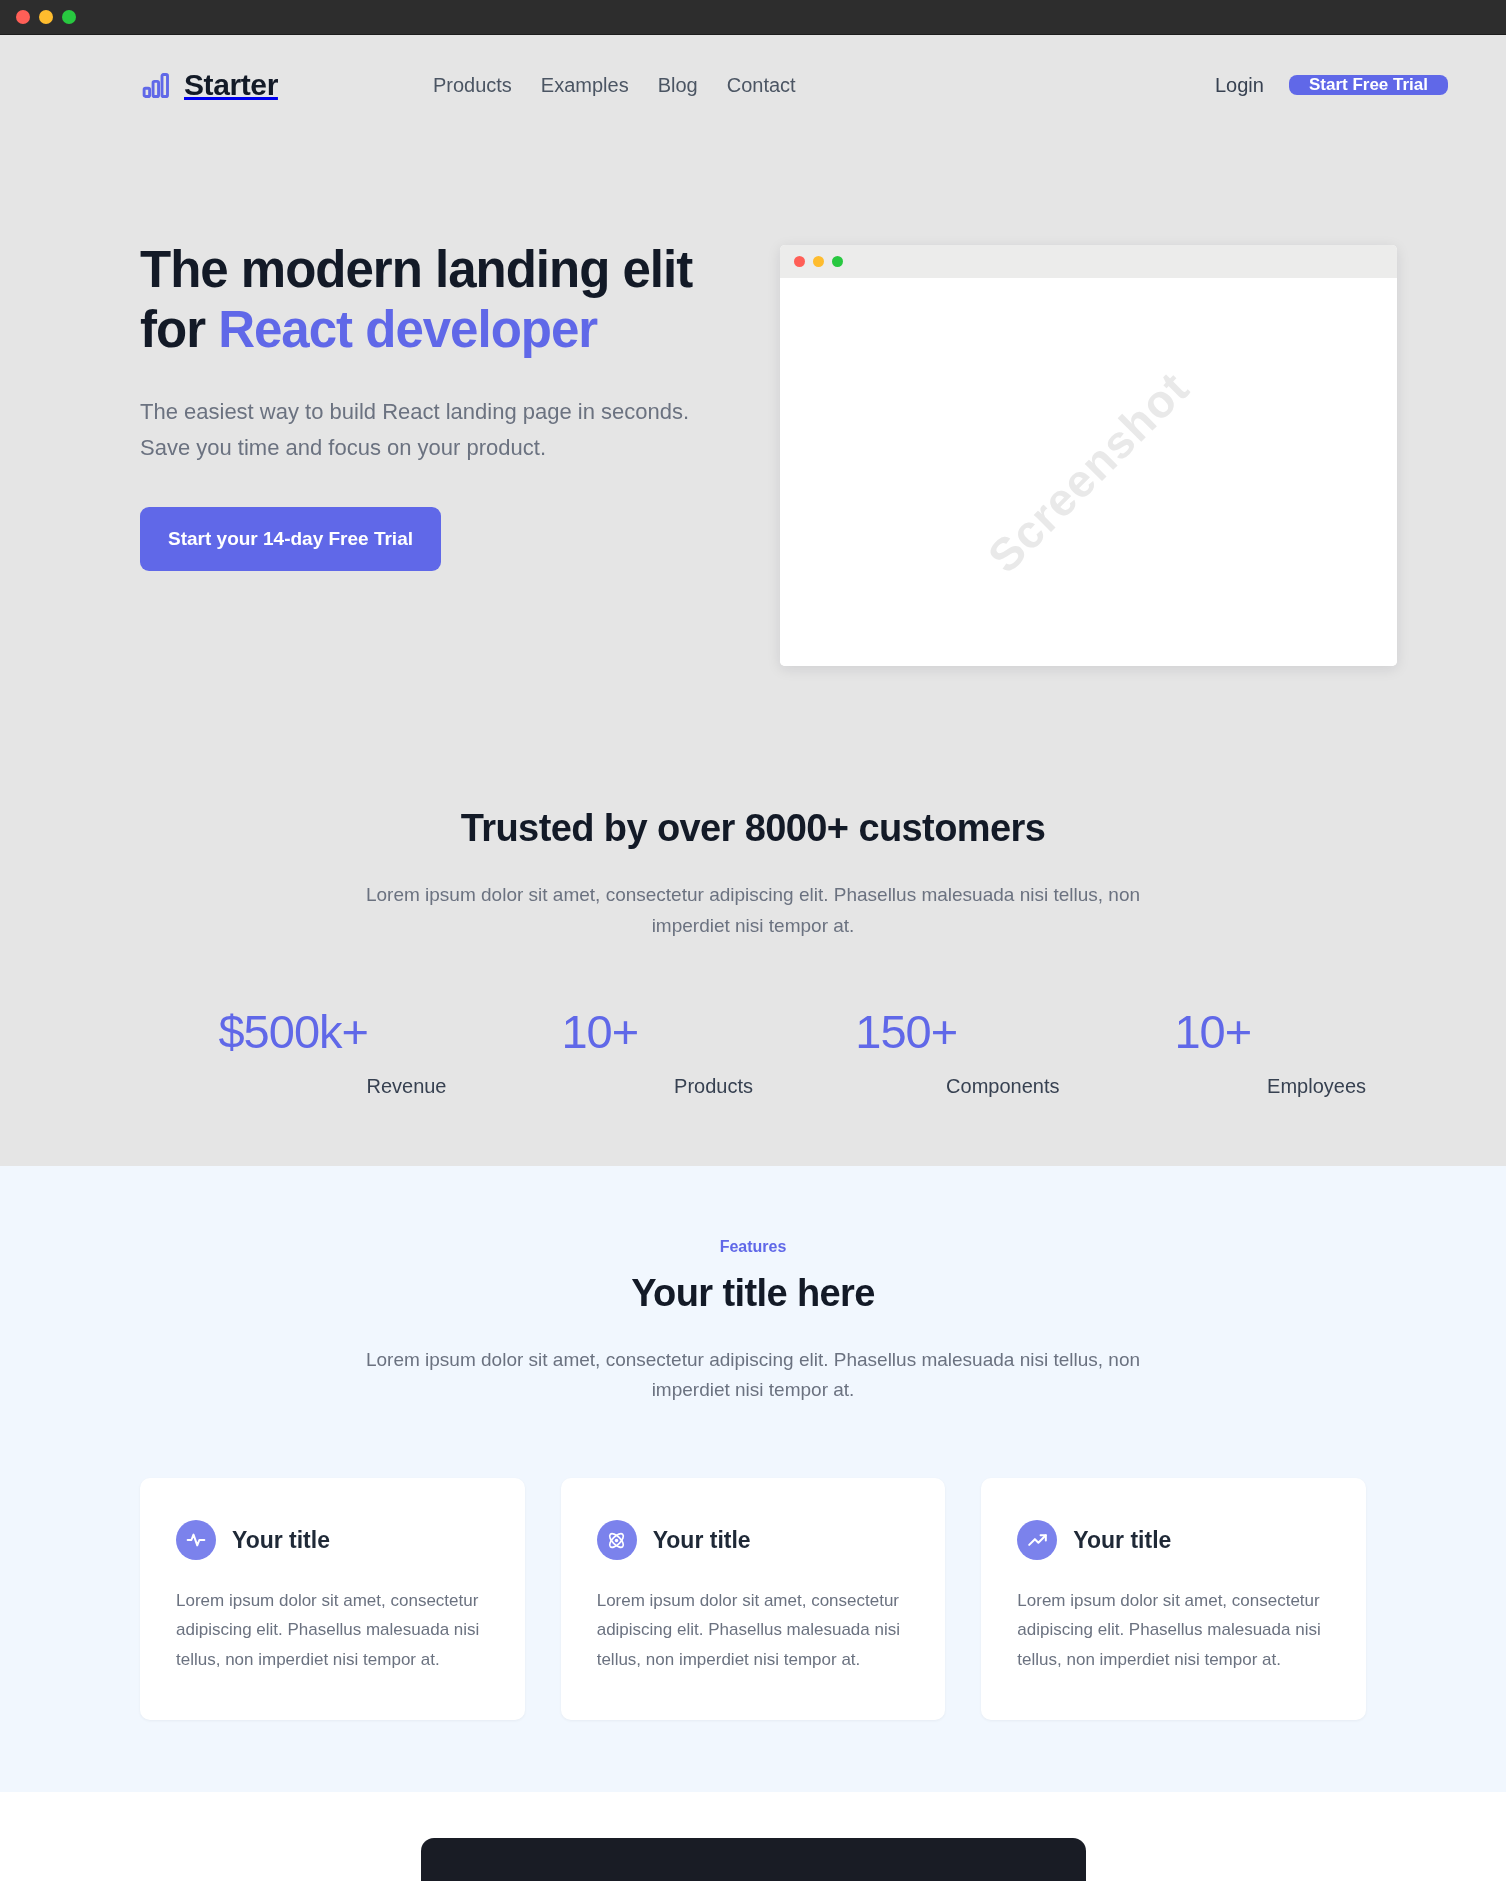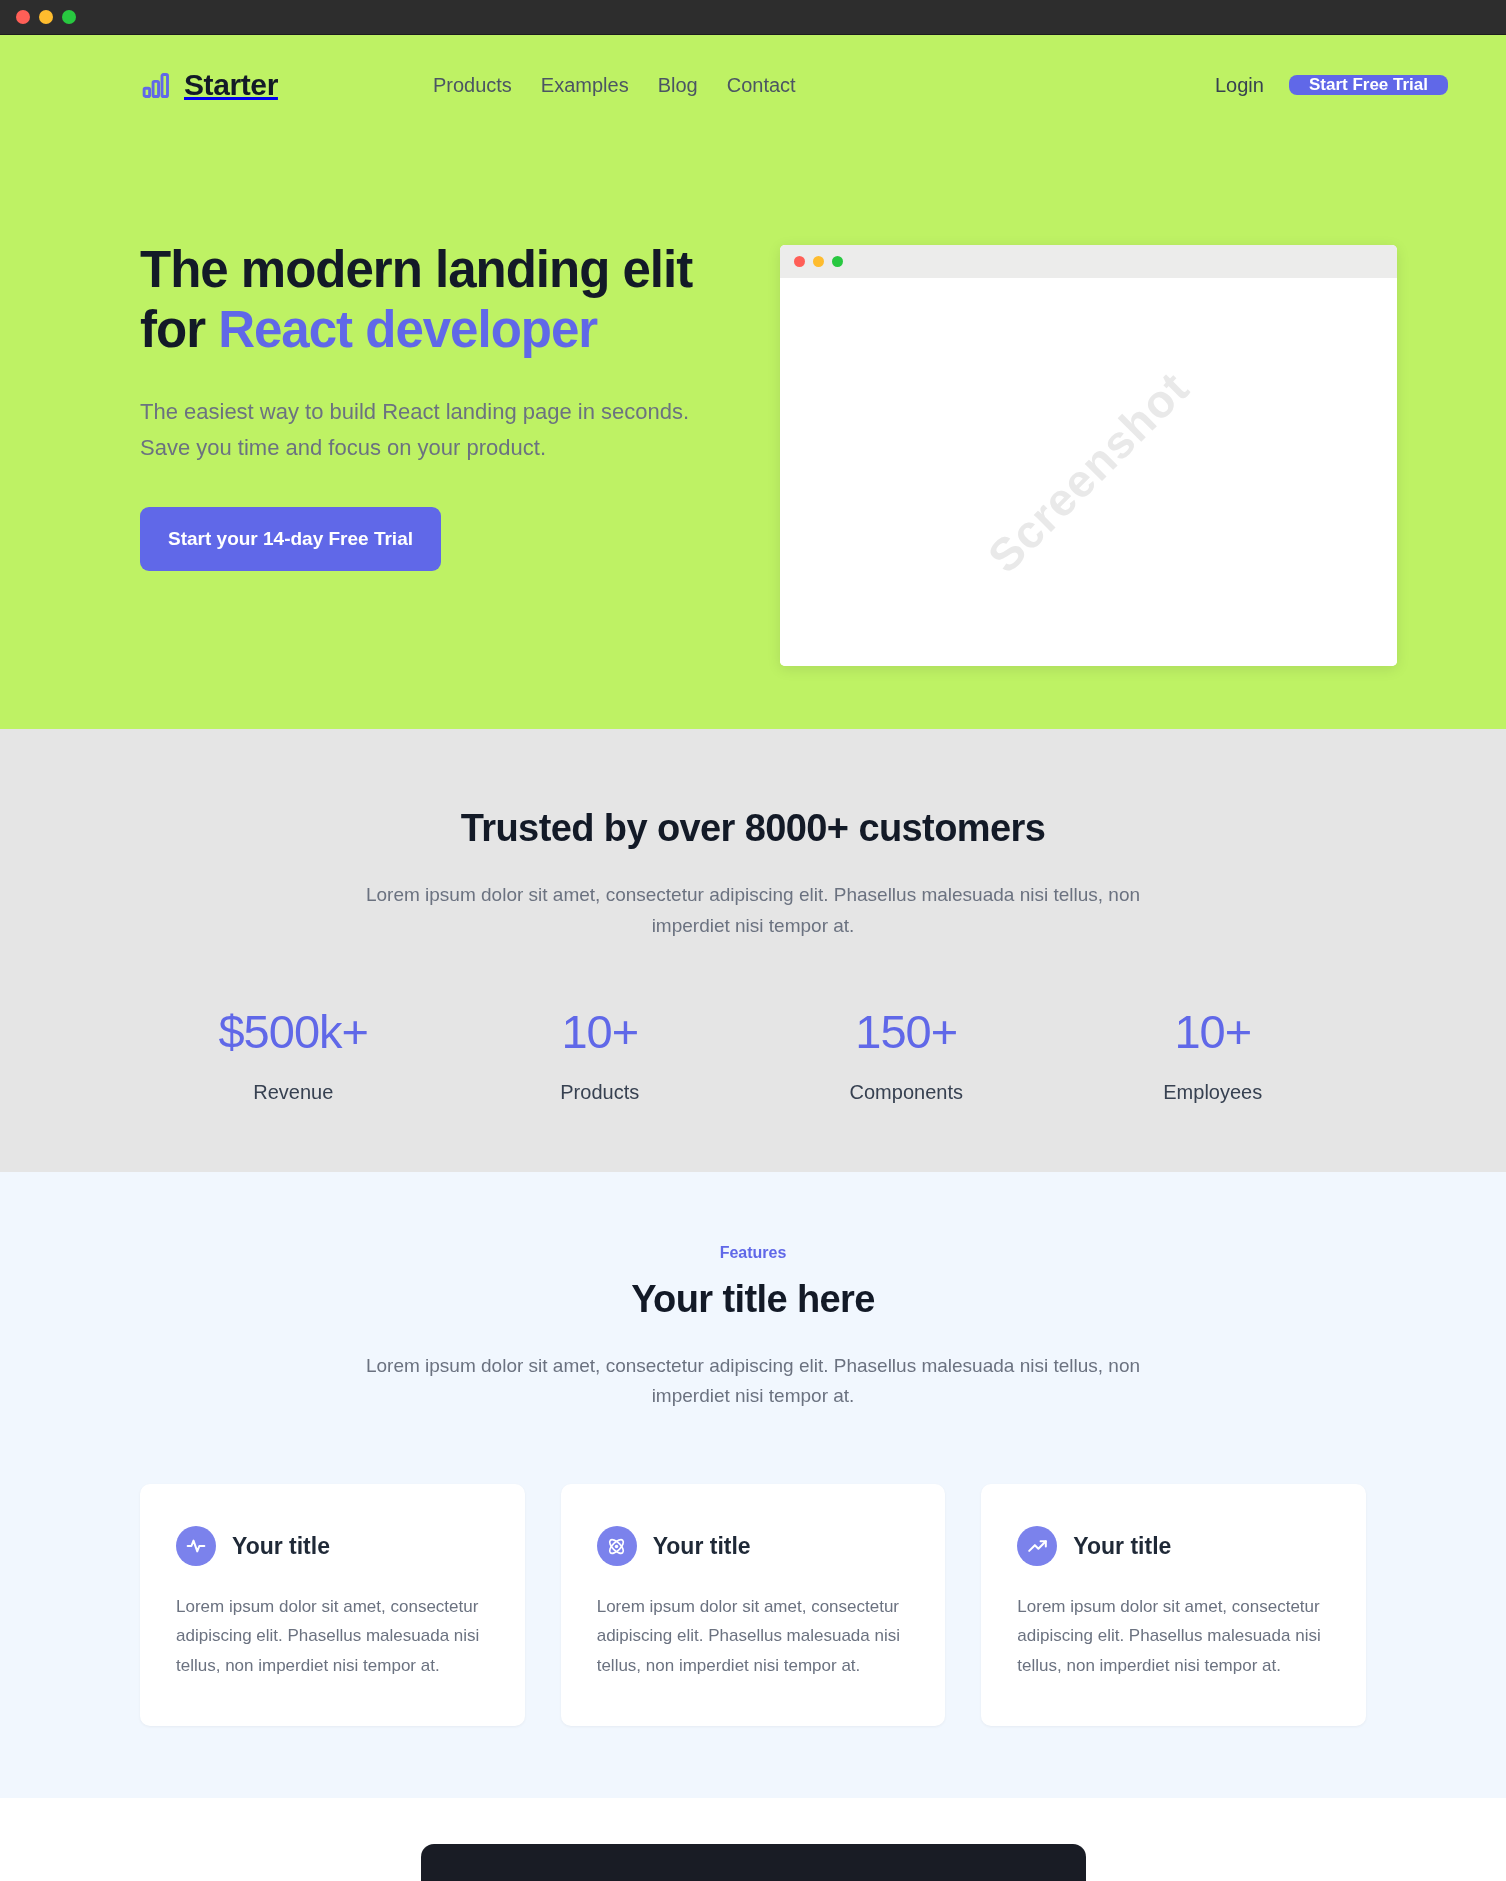--- a/index.html
+++ b/index.html
@@ -38,21 +38,21 @@
   .page-scroll {
     position: relative;
     width: 1506px;
     height: 1846px;
     background: #ffffff;
     overflow: hidden;
   }
 
   
   .hero {
-    background: #bef264;
+    background: #e5e5e5;
     padding: 0 0 0 0;
     height: 694px;
     position: relative;
   }
 
   .navbar {
     height: 100px;
     display: flex;
     align-items: center;
     padding: 0 58px 0 140px;
@@ -197,23 +197,24 @@
     display: flex;
   }
   .stat { flex: 1 1 0; text-align: center; }
   .stat-value {
     font-size: 47px;
     font-weight: normal;
     color: #6068e8;
     letter-spacing: -1px;
   }
   .stat-label {
-    margin-top: 22px;
+    margin-top: 16px;
     font-size: 20px;
     color: #374151;
+    text-align: right;
   }
 
   
   .features-section {
     background: #f1f7fe;
     padding: 72px 140px 0;
     text-align: center;
   }
   .eyebrow {
     font-size: 16px;

